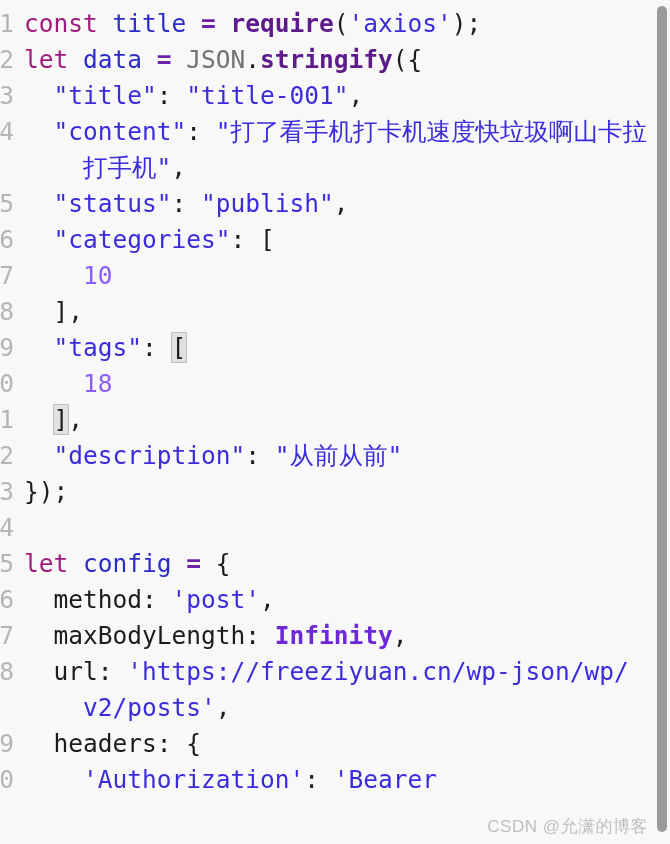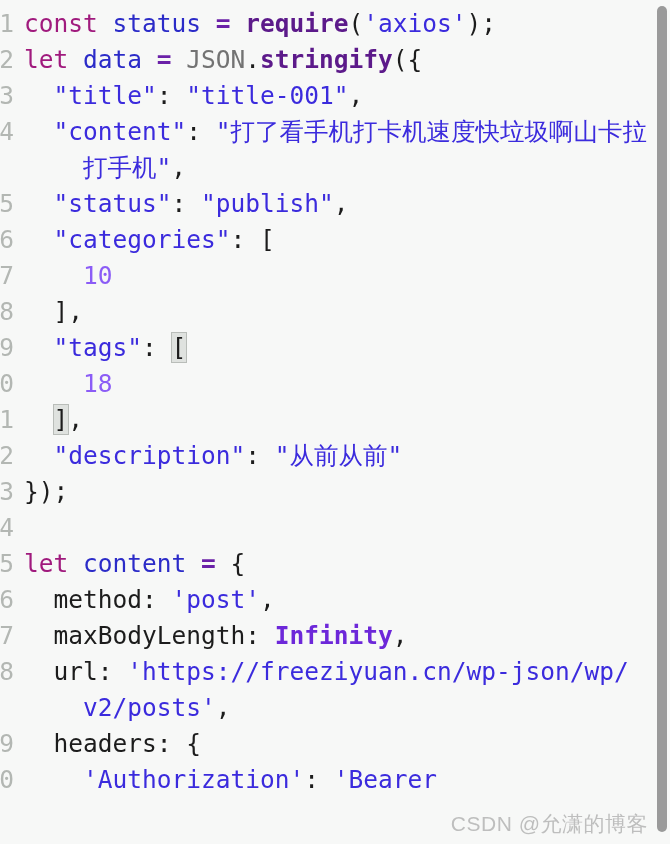--- a/index.html
+++ b/index.html
@@ -102,38 +102,38 @@
     background: #9a9a9a;
     border-radius: 6px;
   }
 
   
   .watermark {
     position: absolute;
     right: 22px;
     bottom: 6px;
     font-family: "Liberation Sans", sans-serif;
-    font-size: 21px;
+    font-size: 17px;
     color: rgba(120,120,120,0.45);
     letter-spacing: 0.5px;
     user-select: none;
     pointer-events: none;
     white-space: nowrap;
   }
 </style>
 </head>
 <body>
 
 <div class="editor">
 
   <div class="code-area">
 
     <div class="code-line">
       <div class="gutter">1</div>
-      <div class="content"><span class="tk-keyword">const</span><span class="tk-var"> status </span><span class="tk-op">=</span><span class="tk-fn"> require</span><span class="tk-punct">(</span><span class="tk-string">'axios'</span><span class="tk-punct">);</span></div>
+      <div class="content"><span class="tk-keyword">const</span><span class="tk-var"> title </span><span class="tk-op">=</span><span class="tk-fn"> require</span><span class="tk-punct">(</span><span class="tk-string">'axios'</span><span class="tk-punct">);</span></div>
     </div>
 
     <div class="code-line">
       <div class="gutter">2</div>
       <div class="content"><span class="tk-keyword">let</span><span class="tk-var"> data </span><span class="tk-op">=</span><span class="tk-class"> JSON</span><span class="tk-punct">.</span><span class="tk-fn">stringify</span><span class="tk-punct">({</span></div>
     </div>
 
     <div class="code-line">
       <div class="gutter">3</div>
       <div class="content"><span class="tk-plain">  </span><span class="tk-key">"title"</span><span class="tk-punct">: </span><span class="tk-string">"title-001"</span><span class="tk-punct">,</span></div>
@@ -194,21 +194,21 @@
       <div class="content"><span class="tk-punct">});</span></div>
     </div>
 
     <div class="code-line">
       <div class="gutter">4</div>
       <div class="content"></div>
     </div>
 
     <div class="code-line">
       <div class="gutter">5</div>
-      <div class="content"><span class="tk-keyword">let</span><span class="tk-var"> content </span><span class="tk-op">=</span><span class="tk-punct"> {</span></div>
+      <div class="content"><span class="tk-keyword">let</span><span class="tk-var"> config </span><span class="tk-op">=</span><span class="tk-punct"> {</span></div>
     </div>
 
     <div class="code-line">
       <div class="gutter">6</div>
       <div class="content"><span class="tk-plain">  </span><span class="tk-plain">method</span><span class="tk-punct">: </span><span class="tk-string">'post'</span><span class="tk-punct">,</span></div>
     </div>
 
     <div class="code-line">
       <div class="gutter">7</div>
       <div class="content"><span class="tk-plain">  </span><span class="tk-plain">maxBodyLength</span><span class="tk-punct">: </span><span class="tk-const">Infinity</span><span class="tk-punct">,</span></div>

